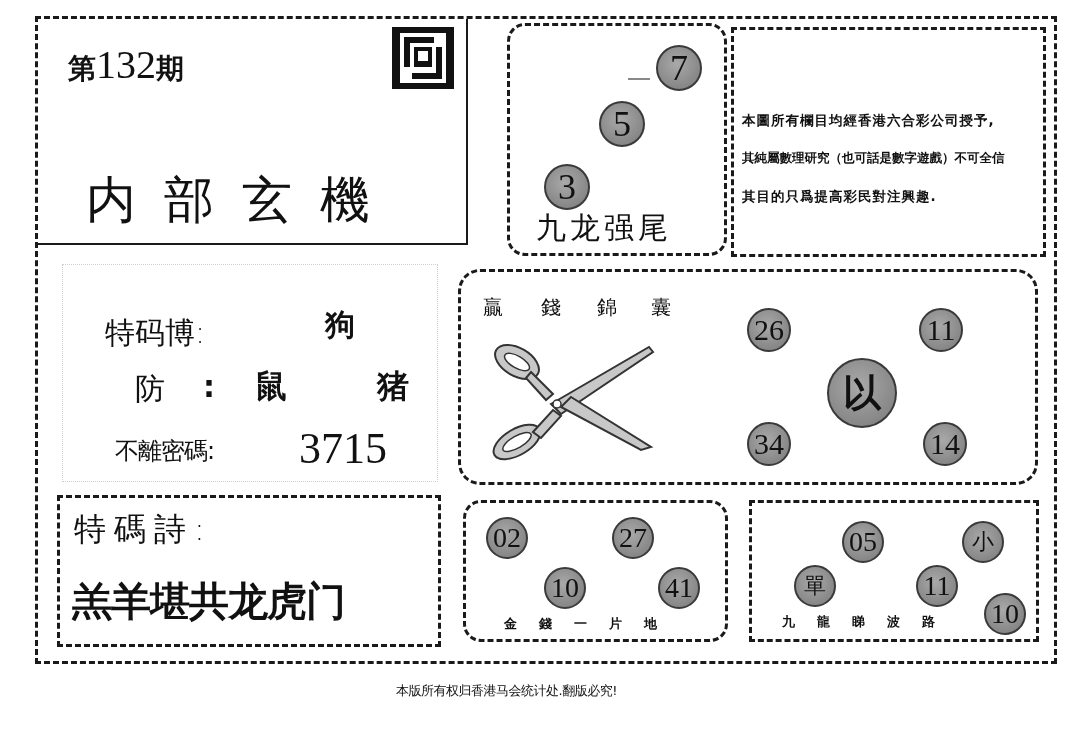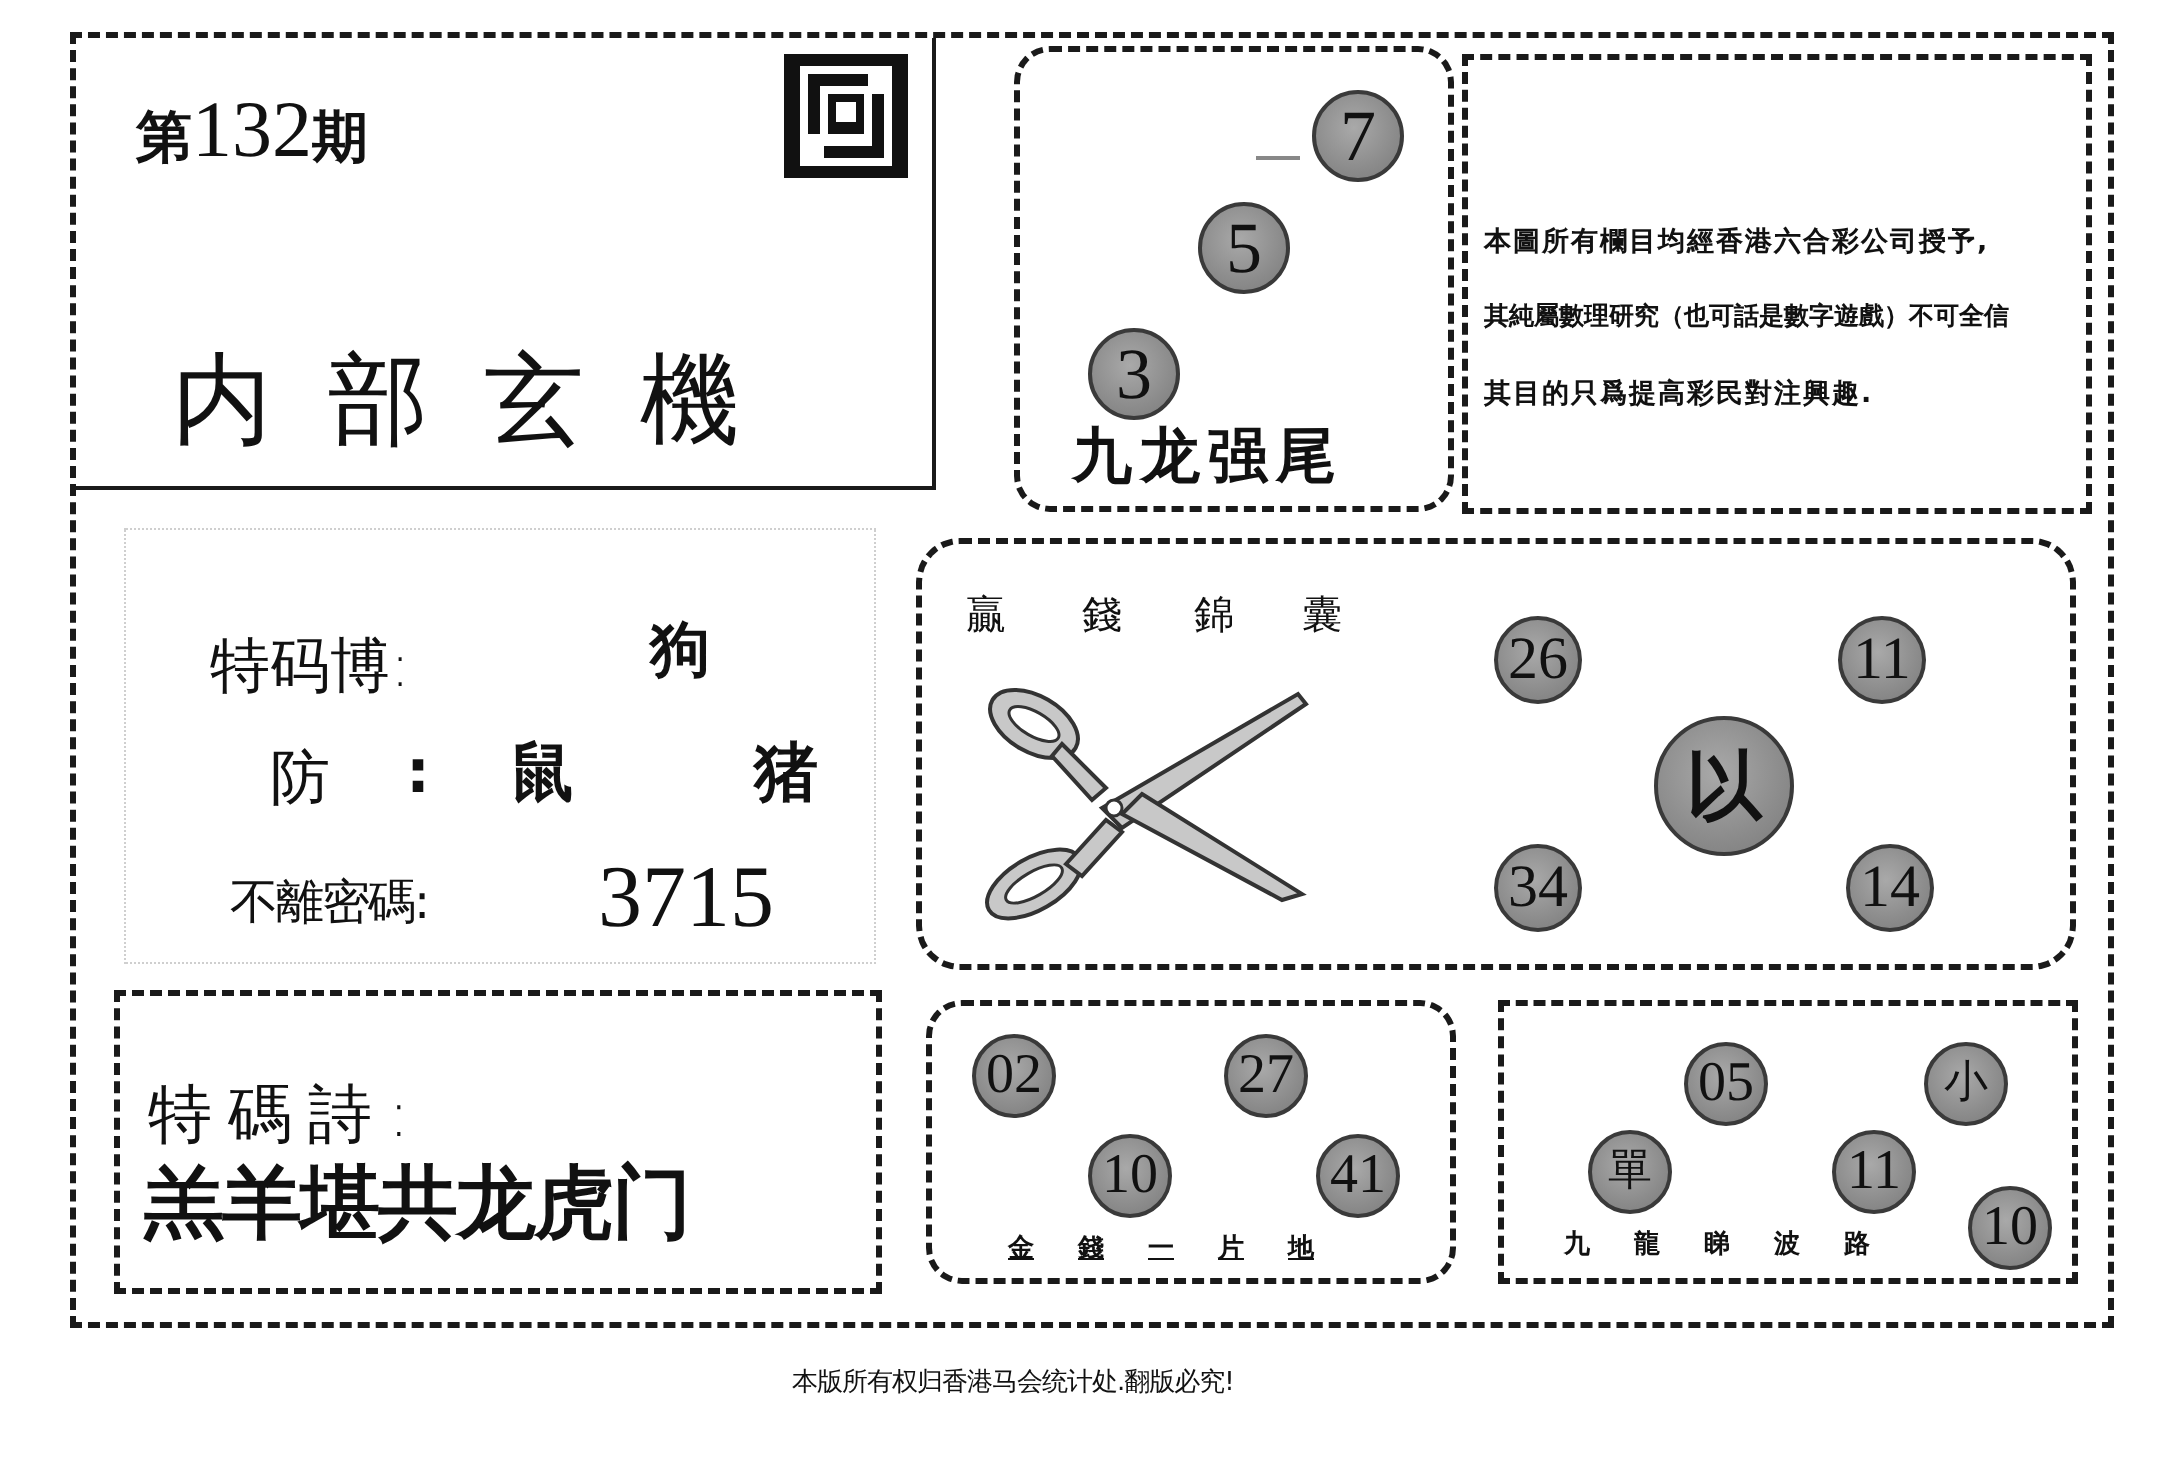--- a/index.html
+++ b/index.html
@@ -45,21 +45,21 @@
   <div class="ball" style="left:146px; top:19px; width:46px; height:46px; font-size:36px;">
     <span>7</span>
     </div>
   <div class="abs" style="left:118px; top:52px; width:22px; height:2px; background:#888;"></div>
   <div class="ball" style="left:89px; top:75px; width:46px; height:46px; font-size:36px;">
     <span>5</span>
     </div>
   <div class="ball" style="left:34px; top:138px; width:46px; height:46px; font-size:36px;">
     <span>3</span>
     </div>
-  <div class="abs sans" style="left:26px; top:182px; font-size:30px; letter-spacing:4px; font-weight:700;">九龙强尾</div>
+  <div class="abs sans" style="left:26px; top:182px; font-size:30px; letter-spacing:4px; font-weight:400;">九龙强尾</div>
 </div>
 
 <div class="abs dash" style="left:731px; top:27px; width:315px; height:230px; border-width:3px;">
   <div class="abs sans" style="left:8px; top:82px; font-size:13.5px; font-weight:bold; letter-spacing:1px; white-space:nowrap;">本圖所有欄目均經香港六合彩公司授予,</div>
   <div class="abs sans" style="left:8px; top:120px; font-size:12.5px; font-weight:bold; white-space:nowrap;text-align:right;">其純屬數理研究（也可話是數字遊戲）不可全信</div>
   <div class="abs sans" style="left:8px; top:158px; font-size:13.5px; font-weight:bold; letter-spacing:1px; white-space:nowrap;">其目的只爲提高彩民對注興趣.</div>
 </div>
 
 <div class="abs" style="left:62px; top:264px; width:376px; height:218px; border:1px dotted #cfcfcf; box-sizing:border-box;">
   <div class="abs sans" style="left:42px; top:48px; font-size:30px; font-weight:300;">特码博:</div>
@@ -105,38 +105,38 @@
     </div>
   <div class="ball" style="left:462px; top:150px; width:44px; height:44px; font-size:30px;">
     <span>14</span>
     </div>
   <div class="ball sans" style="left:366px; top:86px; width:70px; height:70px; font-size:38px; font-family:'DejaVu Sans', sans-serif; font-weight:bold;">
     <span>以</span>
     </div>
 </div>
 
 <div class="abs dash" style="left:57px; top:495px; width:384px; height:152px;">
-  <div class="abs sans" style="left:14px; top:38px; font-size:32px; letter-spacing:8px; font-weight:300;">特碼詩:</div>
+  <div class="abs sans" style="left:14px; top:10px; font-size:32px; letter-spacing:8px; font-weight:300;">特碼詩:</div>
   <div class="abs sans" style="left:12px; top:76px; font-size:40px; font-weight:bold; letter-spacing:-1px;">羔羊堪共龙虎门</div>
 </div>
 
 <div class="abs dash round" style="left:463px; top:500px; width:265px; height:142px;">
   <div class="ball" style="left:20px; top:14px; width:42px; height:42px; font-size:28px;">
     <span>02</span>
     </div>
   <div class="ball" style="left:146px; top:14px; width:42px; height:42px; font-size:28px;">
     <span>27</span>
     </div>
   <div class="ball" style="left:78px; top:64px; width:42px; height:42px; font-size:28px;">
     <span>10</span>
     </div>
   <div class="ball" style="left:192px; top:64px; width:42px; height:42px; font-size:28px;">
     <span>41</span>
     </div>
-  <div class="abs sans" style="left:38px; top:112px; font-size:13px; font-weight:bold; white-space:nowrap;text-decoration:underline;">
+  <div class="abs sans" style="left:38px; top:112px; font-size:13px; font-weight:bold; white-space:nowrap;">
     <span style="margin-right:22px;">金</span><span style="margin-right:22px;">錢</span><span style="margin-right:22px;">一</span><span style="margin-right:22px;">片</span><span>地</span>
   </div>
 </div>
 
 <div class="abs dash" style="left:749px; top:500px; width:290px; height:142px;">
   <div class="ball" style="left:90px; top:18px; width:42px; height:42px; font-size:28px;">
     <span>05</span>
     </div>
   <div class="ball sans" style="left:210px; top:18px; width:42px; height:42px; font-size:22px; font-family:'DejaVu Sans', sans-serif;">
     <span>小</span>

